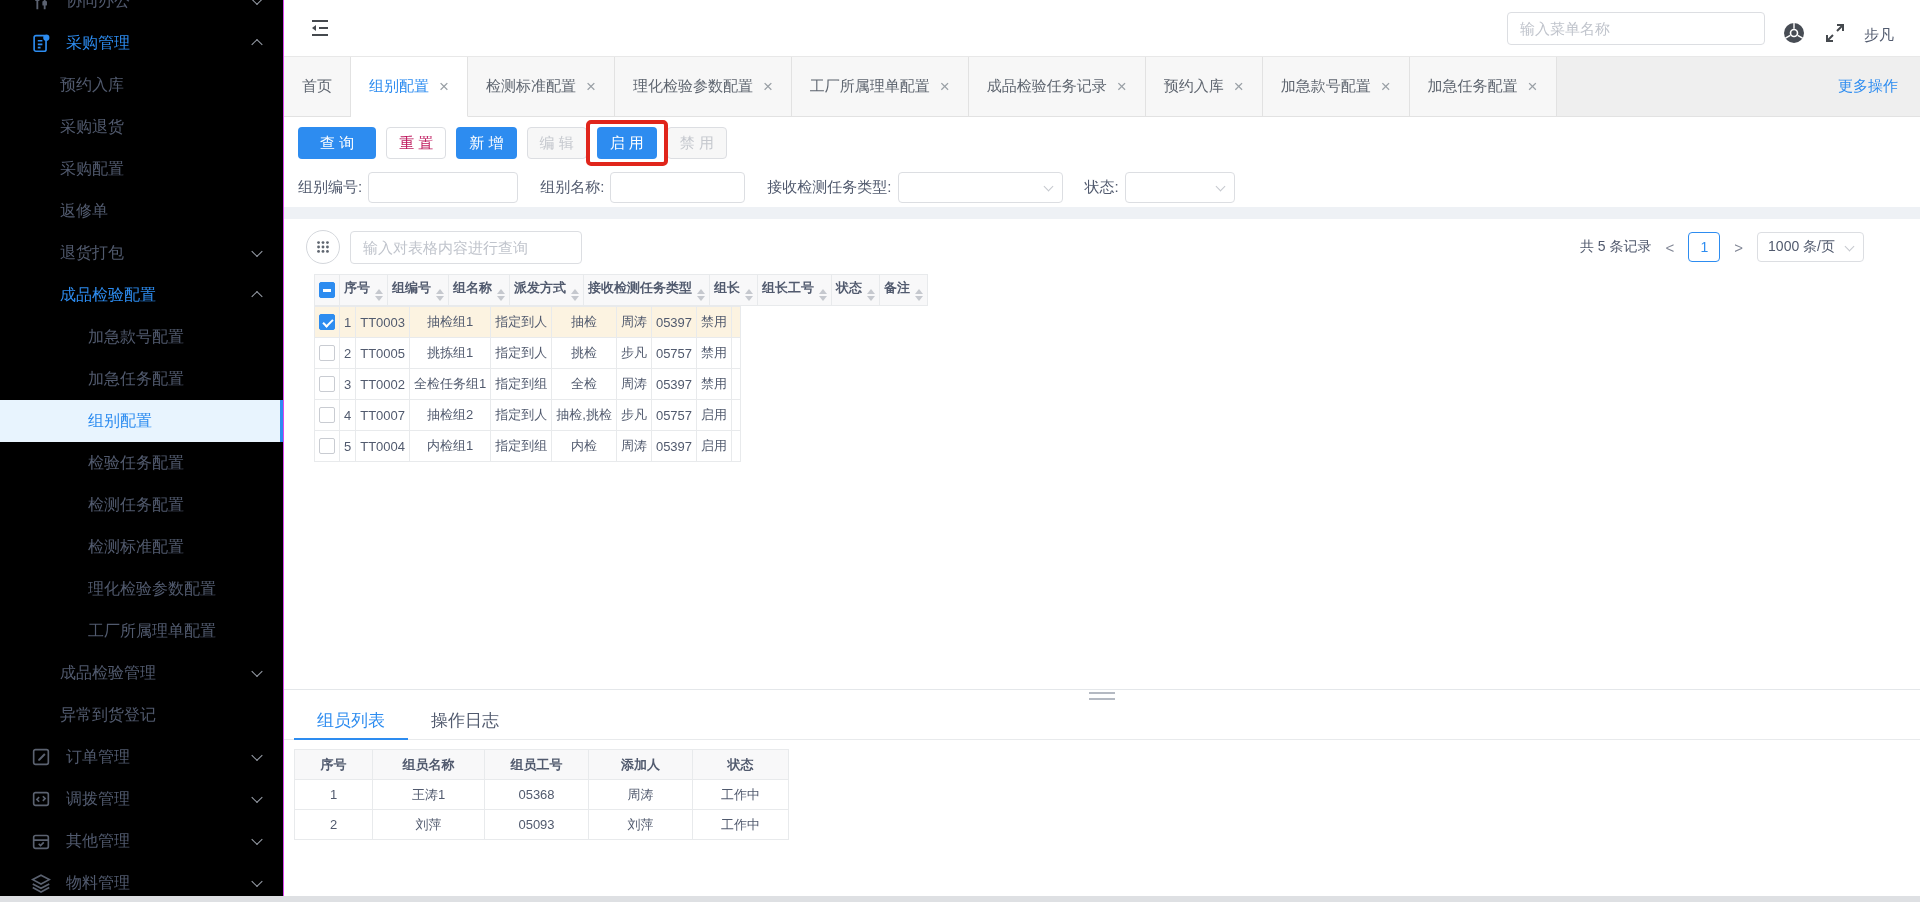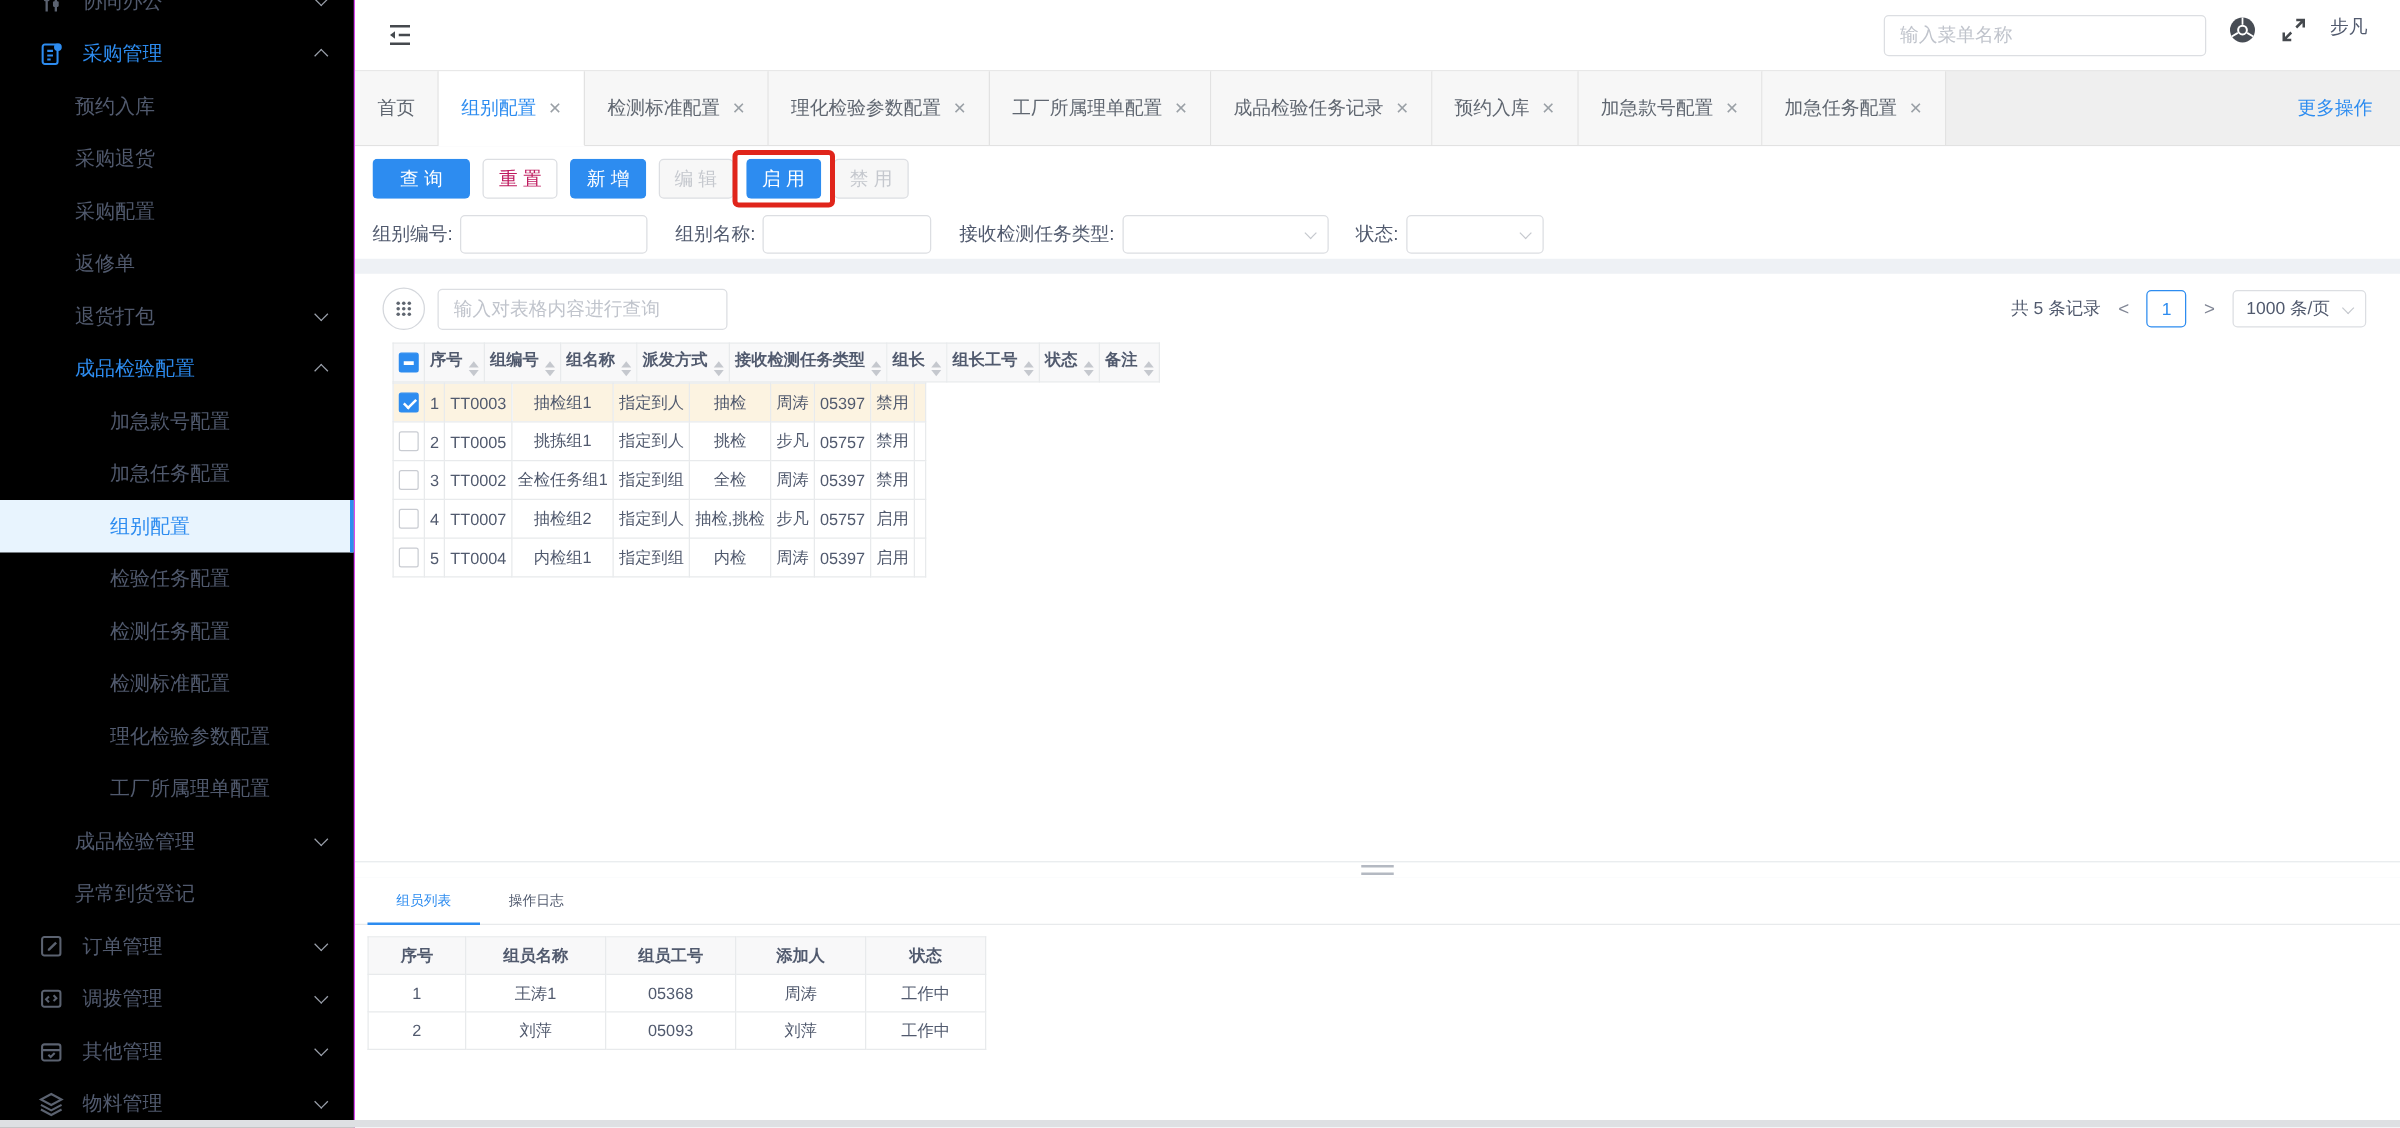--- a/index.html
+++ b/index.html
@@ -22,21 +22,21 @@
     border-right:1.7px solid #9aa0ab;border-bottom:1.7px solid #9aa0ab}
   .chev.down{transform:translateY(-70%) rotate(45deg)}
   .chev.up{transform:translateY(-30%) rotate(-135deg)}
 
   
   .main{flex:1;display:flex;flex-direction:column;min-width:0}
 
   .topbar{height:56px;background:#fff;display:flex;align-items:center;padding:0 26px 0 24px;flex:none}
   .icon-btn{width:24px;height:24px;color:#45494e;cursor:pointer;display:inline-flex}
   .icon-btn svg{width:100%;height:100%}
-  .topbar-right{margin-left:auto;display:flex;align-items:flex-start;gap:17px}
+  .topbar-right{margin-left:auto;display:flex;align-items:flex-end;gap:17px}
   .menu-search{width:258px;height:33px;border:1px solid #dcdee2;border-radius:4px;padding:0 12px;
     font-size:15px;color:#515a6e;outline:none;font-family:inherit}
   .menu-search::placeholder{color:#c0c4cc}
   .username{font-size:15px;color:#515a6e;cursor:pointer}
 
   .tabbar{height:61px;background:#efefef;border-top:1px solid #e8e8e8;border-bottom:1px solid #e2e2e2;
     display:flex;align-items:stretch;flex:none}
   .tab{display:flex;align-items:center;gap:10px;padding:0 18px;background:#f7f7f7;
     border-right:1px solid #e2e2e2;font-size:15px;color:#5f6670;cursor:pointer;white-space:nowrap}
   .tab.active{background:#fff;color:#2d8cf0;margin-bottom:-1px;border-bottom:1px solid #fff}
@@ -67,21 +67,21 @@
     outline:none;padding:0 8px;font-size:14px;font-family:inherit}
   .f-select{position:relative;cursor:pointer}
   .sel-chev{position:absolute;right:10px;top:10px;width:7px;height:7px;
     border-right:1.6px solid #c5c8ce;border-bottom:1.6px solid #c5c8ce;transform:rotate(45deg)}
   .fw0{width:150px}.fw1{width:135px}.fw2{width:160px}.fw3{width:165px}.fw4{width:110px}
 
   .gap{height:12px;flex:none}
 
   
   .panel-table{flex:1;min-height:0;display:flex;flex-direction:column;border-bottom:1px solid #e4e7ea}
-  .grid-toolbar{display:flex;align-items:center;padding:11px 27px 10px 22px;flex:none}
+  .grid-toolbar{display:flex;align-items:center;padding:11px 56px 10px 22px;flex:none}
   .grid-icon{width:34px;height:34px;border:1px solid #d4d7dc;border-radius:50%;display:flex;
     align-items:center;justify-content:center;margin-right:10px;cursor:pointer;color:#666;flex:none}
   .grid-search{width:232px;height:33px;border:1px solid #dcdee2;border-radius:4px;padding:0 12px;
     font-size:15px;outline:none;font-family:inherit}
   .grid-search::placeholder{color:#c0c4cc}
   .grid-right{margin-left:auto;display:flex;align-items:center;gap:12px;font-size:14px;color:#515a6e}
   .page-arrow{color:#808695;font-size:15px;cursor:pointer;padding:0 2px}
   .page-num{min-width:32px;height:30px;border:1px solid #2d8cf0;color:#2d8cf0;border-radius:4px;
     display:flex;align-items:center;justify-content:center;background:#fff;cursor:pointer}
   .page-size{height:30px;border:1px solid #dcdee2;border-radius:4px;display:flex;align-items:center;
@@ -102,21 +102,21 @@
   .cb.checked::after{content:"";position:absolute;left:4.5px;top:1.5px;width:4px;height:8px;
     border-right:2px solid #fff;border-bottom:2px solid #fff;transform:rotate(45deg)}
   .cb.ind::after{content:"";position:absolute;left:3px;top:6px;width:8px;height:2.5px;background:#fff}
 
   .splitter{height:12px;background:#fff;flex:none;display:flex;align-items:center;justify-content:center;cursor:row-resize}
   .split-handle{width:26px;height:8px;border-top:2px solid #b4b9c2;border-bottom:2px solid #b4b9c2}
 
   
   .panel-bottom{height:200px;flex:none;display:flex;flex-direction:column}
   .btabs{display:flex;height:38px;border-bottom:1px solid #e8eaec;padding-left:10px;flex:none}
-  .btab{padding:0 23px;display:flex;align-items:center;font-size:11px;color:#515a6e;cursor:pointer;position:relative}
+  .btab{padding:0 23px;display:flex;align-items:center;font-size:17px;color:#515a6e;cursor:pointer;position:relative}
   .btab.active{color:#2d8cf0}
   .btab.active::after{content:"";position:absolute;left:0;right:0;bottom:-1px;height:2px;background:#2d8cf0}
   table.sub{border-collapse:collapse;table-layout:fixed;width:494px;margin:9px 0 0 10px;font-size:13px}
   .sub th,.sub td{border:1px solid #e8eaec;height:30px;text-align:center;color:#515a6e;
     overflow:hidden;white-space:nowrap}
   .sub th{background:#f8f8f9;font-weight:bold}
 
   .bottom-strip{position:absolute;left:0;right:0;bottom:0;height:6px;background:#dee0e3;z-index:5}
 </style>
 </head>

